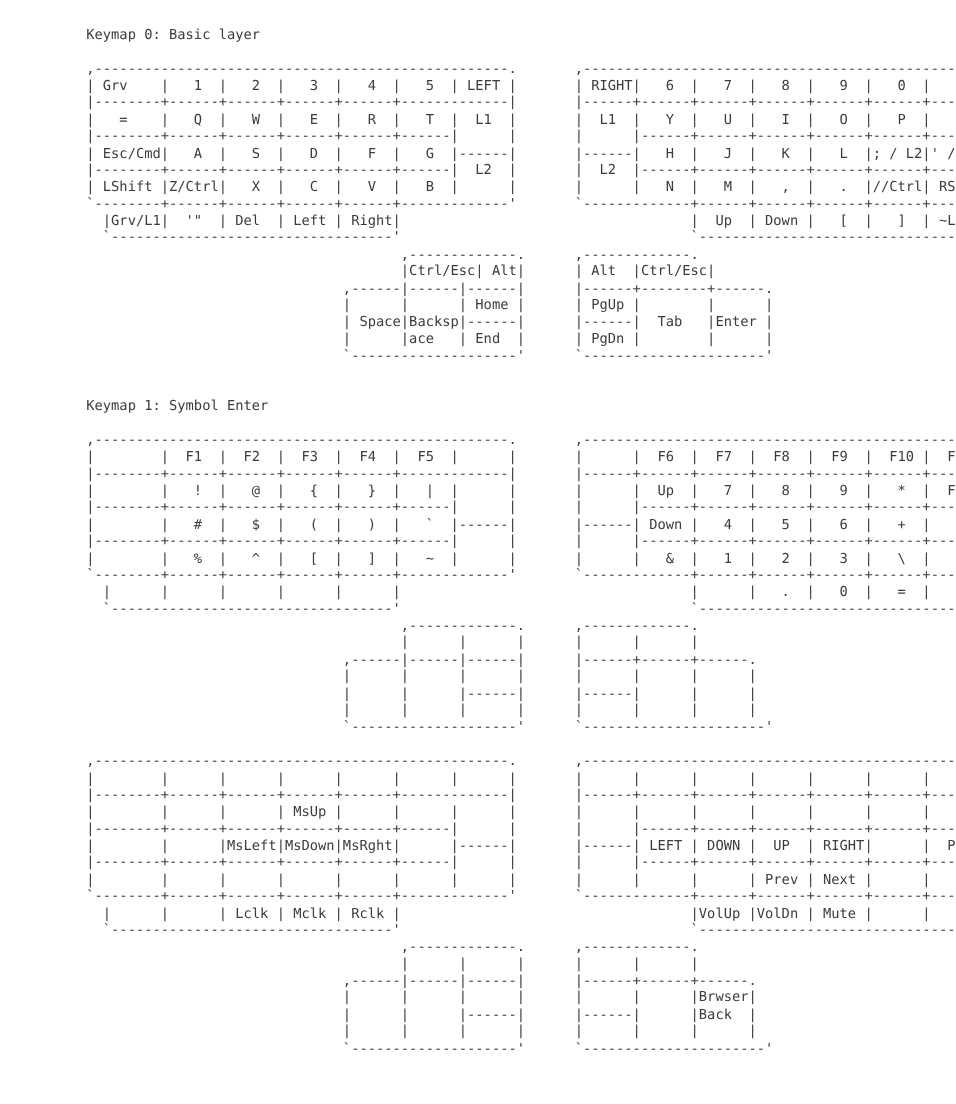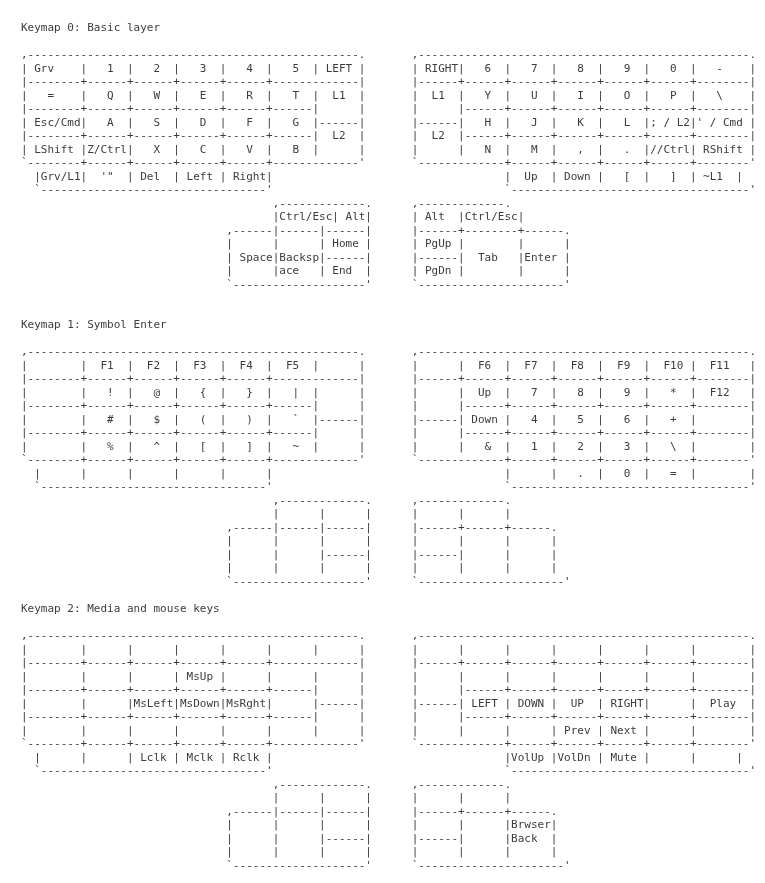--- a/index.html
+++ b/index.html
@@ -25,20 +25,21 @@
     font-size: inherit;
     line-height: inherit;
     color: inherit;
     white-space: pre;
   }
   .section-title {
     margin-bottom: 13.5px; 
   }
   .keymap-section {
     margin-bottom: 14px; 
+    margin-left: 48px;
   }
   .keymap-section.first-gap {
     margin-bottom: 27px;
   }
 </style>
 </head>
 <body>
 
 <div class="doc">
 
@@ -80,21 +81,20 @@
                                       ,-------------.      ,-------------.
                                       |      |      |      |      |      |
                                ,------|------|------|      |------+------+------.
                                |      |      |      |      |      |      |      |
                                |      |      |------|      |------|      |      |
                                |      |      |      |      |      |      |      |
                                `--------------------'      `----------------------'</pre>
   </div>
 
   <div class="keymap-section">
-    <pre class="section-title">Keymap 2: Media and mouse keys</pre>
     <pre class="ascii-art">,--------------------------------------------------.       ,--------------------------------------------------.
 |        |      |      |      |      |      |      |       |      |      |      |      |      |      |        |
 |--------+------+------+------+------+-------------|       |------+------+------+------+------+------+--------|
 |        |      |      | MsUp |      |      |      |       |      |      |      |      |      |      |        |
 |--------+------+------+------+------+------|      |       |      |------+------+------+------+------+--------|
 |        |      |MsLeft|MsDown|MsRght|      |------|       |------| LEFT | DOWN |  UP  | RIGHT|      |  Play  |
 |--------+------+------+------+------+------|      |       |      |------+------+------+------+------+--------|
 |        |      |      |      |      |      |      |       |      |      |      | Prev | Next |      |        |
 `--------+------+------+------+------+-------------'       `-------------+------+------+------+------+--------'
   |      |      | Lclk | Mclk | Rclk |                                   |VolUp |VolDn | Mute |      |      |

